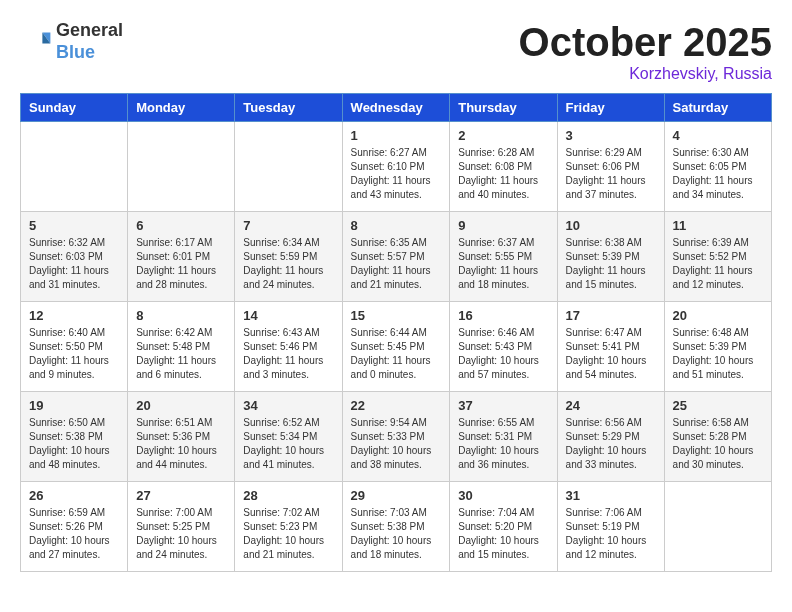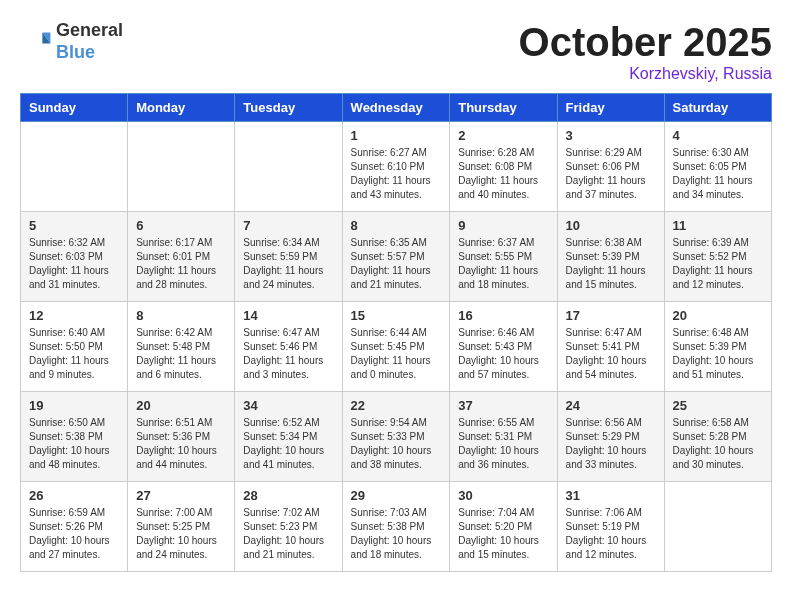--- a/index.html
+++ b/index.html
@@ -205,21 +205,21 @@
 Daylight: 11 hours and 9 minutes.</div>
         </td>
         <td>
           <span class="day-number">8</span>
           <div class="day-info">Sunrise: 6:42 AM
 Sunset: 5:48 PM
 Daylight: 11 hours and 6 minutes.</div>
         </td>
         <td>
           <span class="day-number">14</span>
-          <div class="day-info">Sunrise: 6:47 AM
+          <div class="day-info">Sunrise: 6:43 AM
 Sunset: 5:46 PM
 Daylight: 11 hours and 3 minutes.</div>
         </td>
         <td>
           <span class="day-number">15</span>
           <div class="day-info">Sunrise: 6:44 AM
 Sunset: 5:45 PM
 Daylight: 11 hours and 0 minutes.</div>
         </td>
         <td>

